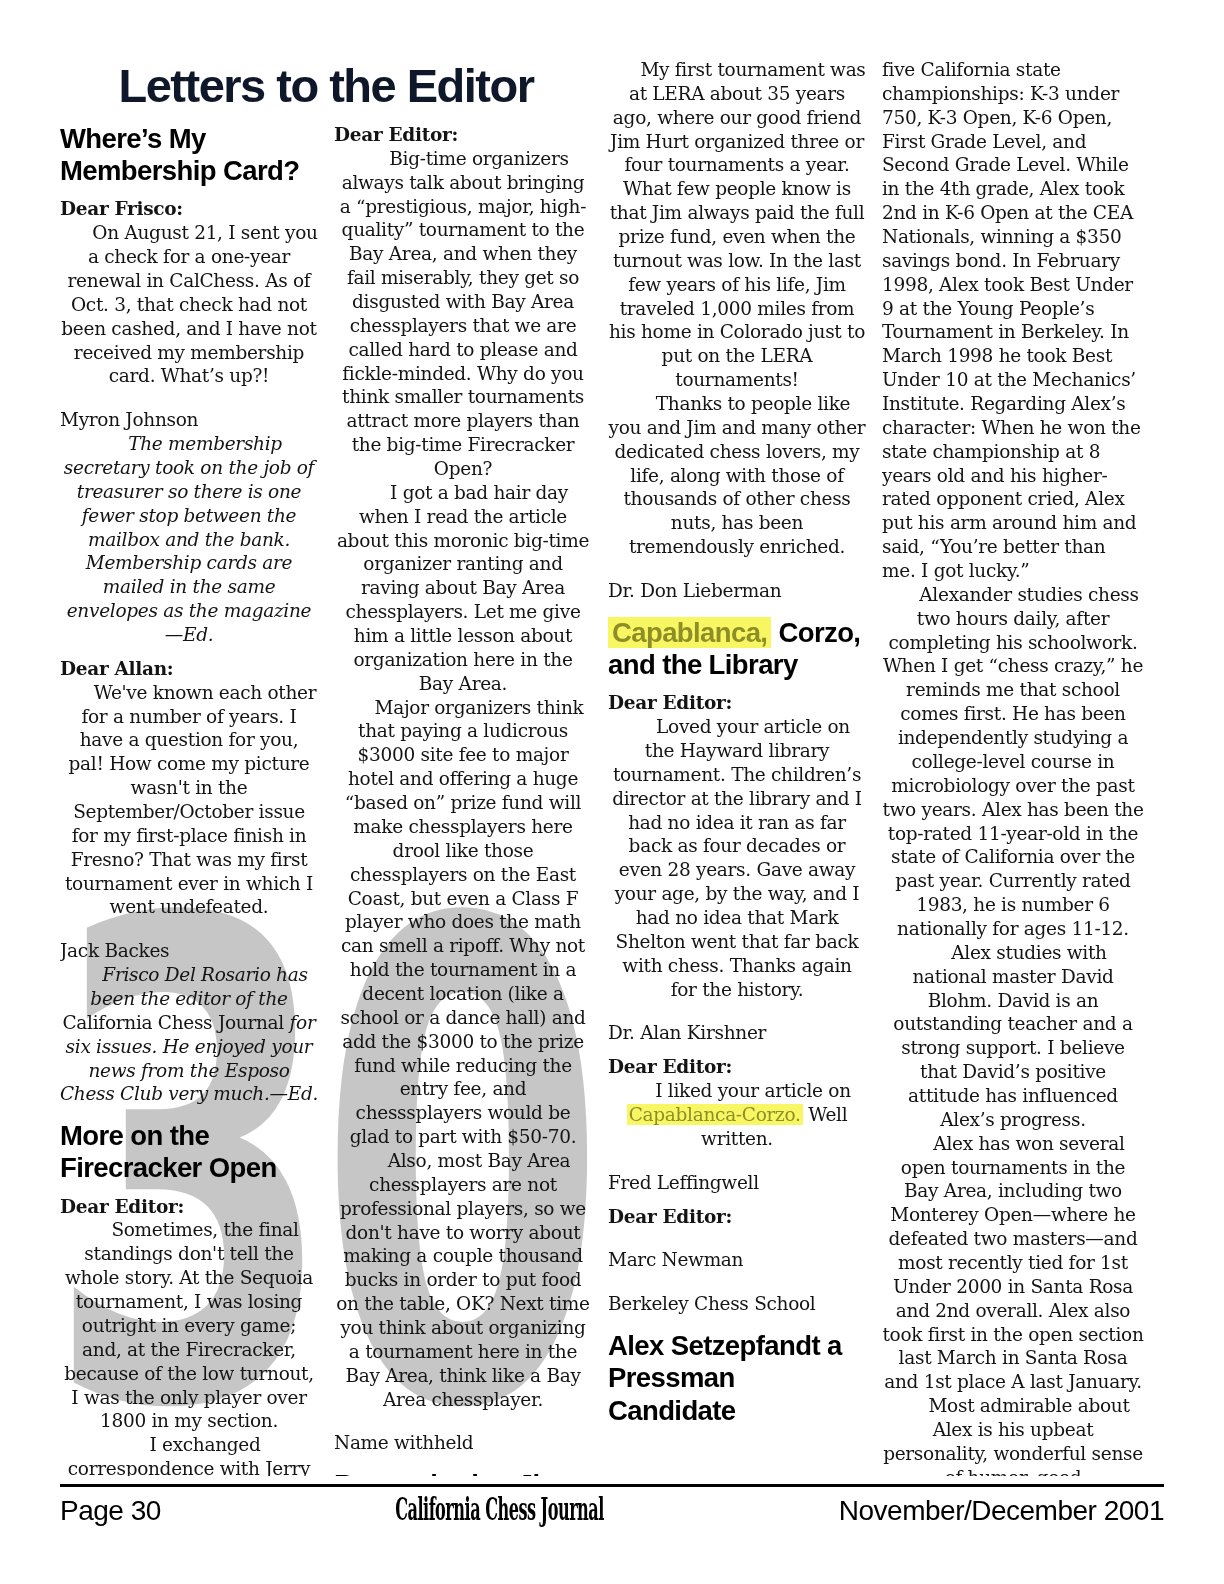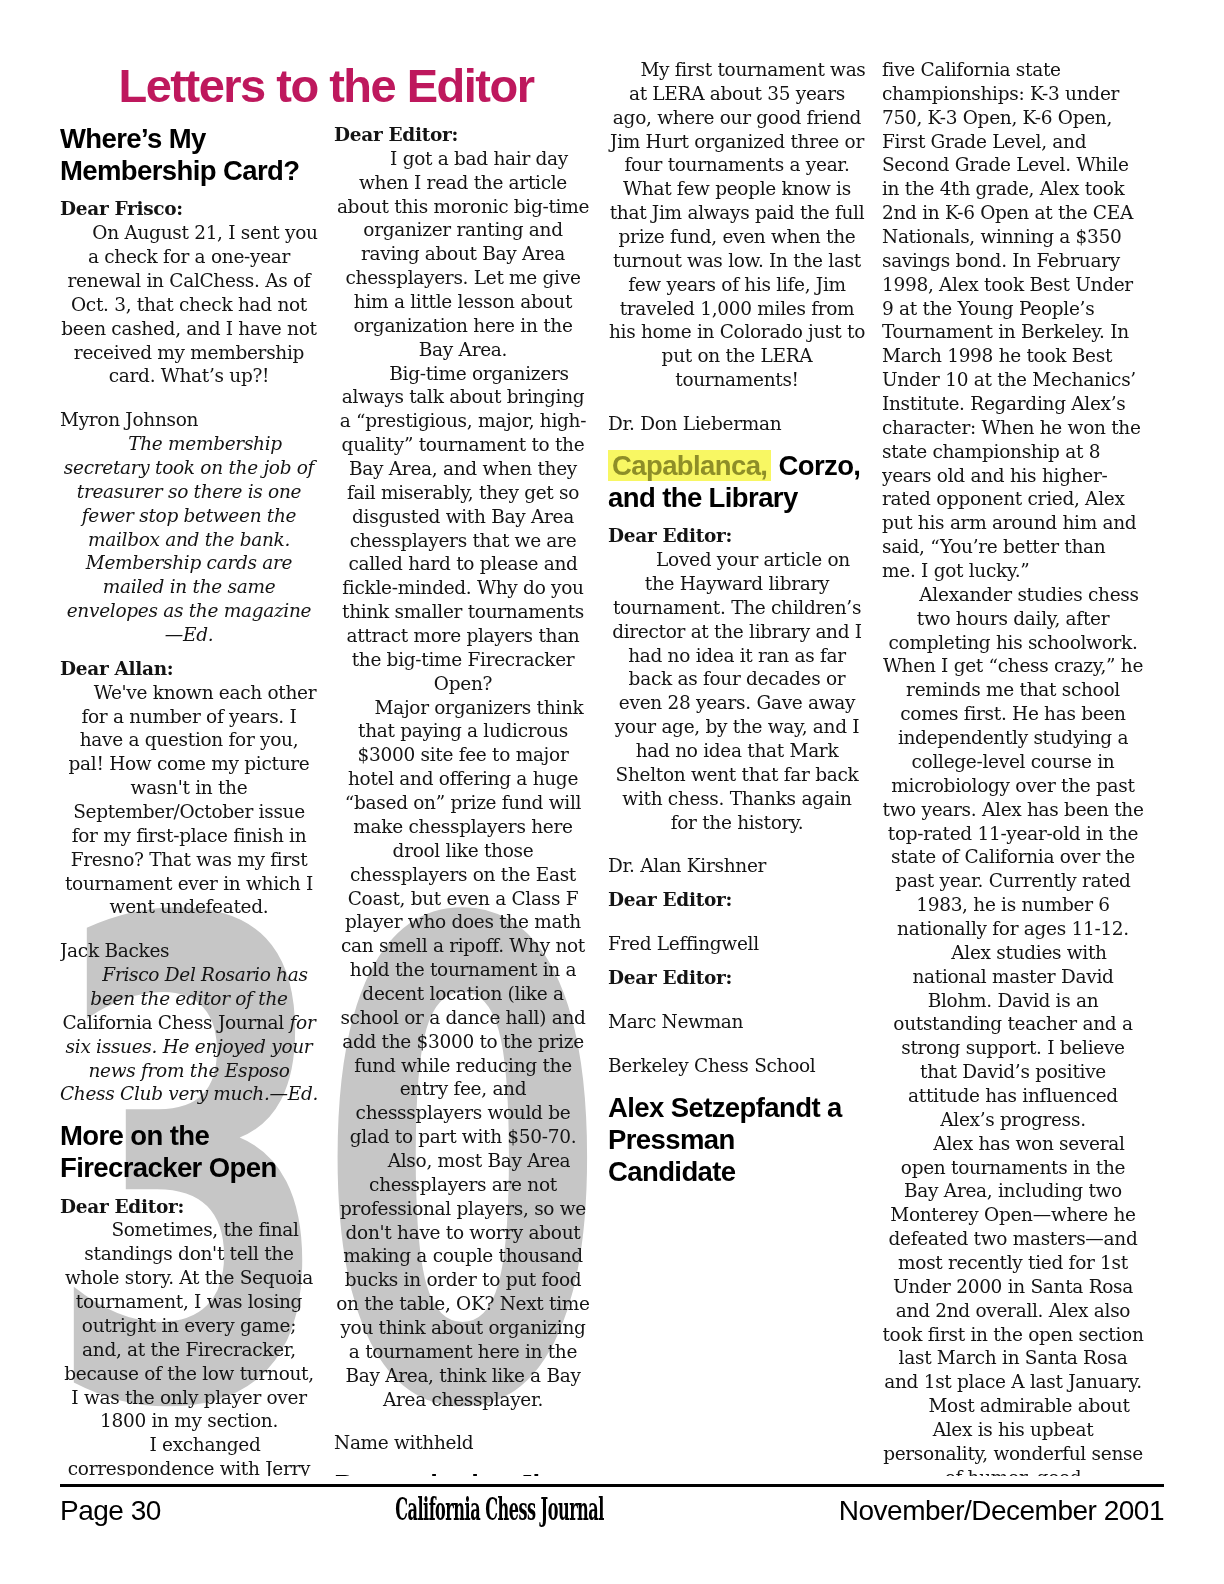--- a/index.html
+++ b/index.html
@@ -36,21 +36,21 @@
     z-index:1;
   }
   .page-title {
     grid-column:1 / 3; grid-row:1;
     margin:6px 0 10px 0;
     font-family:"Liberation Sans", sans-serif;
     font-weight:800;
     font-size:47px;
     letter-spacing:-1.5px;
     text-align:center;
-    color:#be185d;
+    color:#0f172a;
   }
   .col { overflow:hidden; font-size:18.5px; line-height:1.29; letter-spacing:-0.3px; }
   .col-1 { grid-column:1; grid-row:2; }
   .col-2 { grid-column:2; grid-row:2; }
   .col-3 { grid-column:3; grid-row:1 / 3; padding-top:6px; }
   .col-4 { grid-column:4; grid-row:1 / 3; padding-top:6px; }
 
   .block { margin:0; }
   .heading {
     font-family:"Liberation Sans", sans-serif;
@@ -114,35 +114,37 @@
         <div class="block para indent"><span>We've known each other for a number of years. I have a question for you, pal! How come my picture wasn't in the September/October issue for my first-place finish in Fresno? That was my first tournament ever in which I went undefeated.</span></div>
         <div class="block signature"><span>Jack Backes</span></div>
         <div class="block note indent"><span>Frisco Del Rosario has been the editor of the </span><span class="run-roman">California Chess Journal</span><span> for six issues. He enjoyed your news from the Esposo Chess Club very much.—Ed.</span></div>
         <div class="block heading"><span>More on the Firecracker Open</span></div>
         <div class="block salutation"><span>Dear Editor:</span></div>
         <div class="block para indent"><span>Sometimes, the final standings don't tell the whole story.  At the Sequoia tournament, I was losing outright in every game; and, at the Firecracker, because of the low turnout, I was the only player over 1800 in my section.</span></div>
         <div class="block para indent"><span>I exchanged correspondence with Jerry Weikel following his tournament. Obviously, he was disappointed in the turnout, but I found his tone exceedingly bitter and insulting toward players in general, and Northern California players, in particular.</span></div>
       </div>
     <div class="col col-2">
         <div class="block salutation"><span>Dear Editor:</span></div>
+        <div class="block para indent"><span>Big-time organizers always talk about bringing a “prestigious, major, high-quality” tournament to the Bay Area, and when they fail miserably, they get so disgusted with Bay Area chessplayers that we are called hard to please and fickle-minded. Why do you think smaller tournaments attract more players than the big-time Firecracker Open?</span></div>
         <div class="block para indent"><span>I got a bad hair day when I read the article about this moronic big-time organizer ranting and raving about Bay Area chessplayers. Let me give him a little lesson about organization here in the Bay Area.</span></div>
-        <div class="block para indent"><span>Big-time organizers always talk about bringing a “prestigious, major, high-quality” tournament to the Bay Area, and when they fail miserably, they get so disgusted with Bay Area chessplayers that we are called hard to please and fickle-minded. Why do you think smaller tournaments attract more players than the big-time Firecracker Open?</span></div>
         <div class="block para indent"><span>Major organizers think that paying a ludicrous $3000 site fee to major hotel and offering a huge “based on” prize fund will make chessplayers here drool like those chessplayers on the East Coast, but even a Class F player who does the math can smell a ripoff. Why not hold the tournament in a decent location (like a school or a dance hall) and add the $3000 to the prize fund while reducing the entry fee, and chesssplayers would be glad to part with $50-70.</span></div>
         <div class="block para indent"><span>Also, most Bay Area chessplayers are not professional players, so we don't have to worry about making a couple thousand bucks in order to put food on the table, OK? Next time you think about organizing a tournament here in the Bay Area, think like a Bay Area chessplayer.</span></div>
         <div class="block signature"><span>Name withheld</span></div>
         <div class="block heading"><span>Remembering Jim Hurt</span></div>
       </div>
     <div class="col col-3">
         <div class="block para indent"><span>My first tournament was at LERA about 35 years ago, where our good friend Jim Hurt organized three or four tournaments a year. What few people know is that Jim always paid the full prize fund, even when the turnout was low. In the last few years of his life, Jim traveled 1,000 miles from his home in Colorado just to put on the LERA tournaments!</span></div>
+        <div class="block para indent"><span>Thanks to people like you and Jim and many other dedicated chess lovers, my life, along with those of thousands of other chess nuts, has been tremendously enriched.</span></div>
         <div class="block signature"><span>Dr. Don Lieberman</span></div>
         <div class="block heading"><span class="run-highlight">Capablanca,</span><span> Corzo, and the Library</span></div>
         <div class="block salutation"><span>Dear Editor:</span></div>
         <div class="block para indent"><span>Loved your article on the Hayward library tournament.  The children’s director at the library and I had no idea it ran as far back as four decades or even 28 years.  Gave away your age, by the way, and I had no idea that Mark Shelton went that far back with chess. Thanks again for the history.</span></div>
         <div class="block signature"><span>Dr. Alan Kirshner</span></div>
         <div class="block salutation"><span>Dear Editor:</span></div>
+        <div class="block para indent"><span>I liked your article on </span><span class="run-highlight">Capablanca-Corzo.</span><span>  Well written.</span></div>
         <div class="block signature"><span>Fred Leffingwell</span></div>
         <div class="block salutation"><span>Dear Editor:</span></div>
         <div class="block signature"><span>Marc Newman</span></div>
         <div class="block signature"><span>Berkeley Chess School</span></div>
         <div class="block heading"><span>Alex Setzepfandt a Pressman Candidate</span></div>
       </div>
     <div class="col col-4">
         <div class="block para"><span>five California state championships: K-3 under 750, K-3 Open, K-6 Open, First Grade Level, and Second Grade Level. While in the 4th grade, Alex took 2nd in K-6 Open at the CEA Nationals, winning a $350 savings bond. In February 1998, Alex took Best Under 9 at the Young People’s Tournament in Berkeley. In March 1998 he took Best Under 10 at the Mechanics’ Institute. Regarding Alex’s character: When he won the state championship at 8 years old and his higher-rated opponent cried, Alex put his arm around him and said, “You’re better than me. I got lucky.”</span></div>
         <div class="block para indent"><span>Alexander studies chess two hours daily, after completing his schoolwork. When I get “chess crazy,” he reminds me that school comes first. He has been independently studying a college-level course in microbiology over the past two years. Alex has been the top-rated 11-year-old in the state of California over the past year. Currently rated 1983, he is number 6 nationally for ages 11-12.</span></div>
         <div class="block para indent"><span>Alex studies with national master David Blohm. David is an outstanding teacher and a strong support. I believe that David’s positive attitude has influenced Alex’s progress.</span></div>

